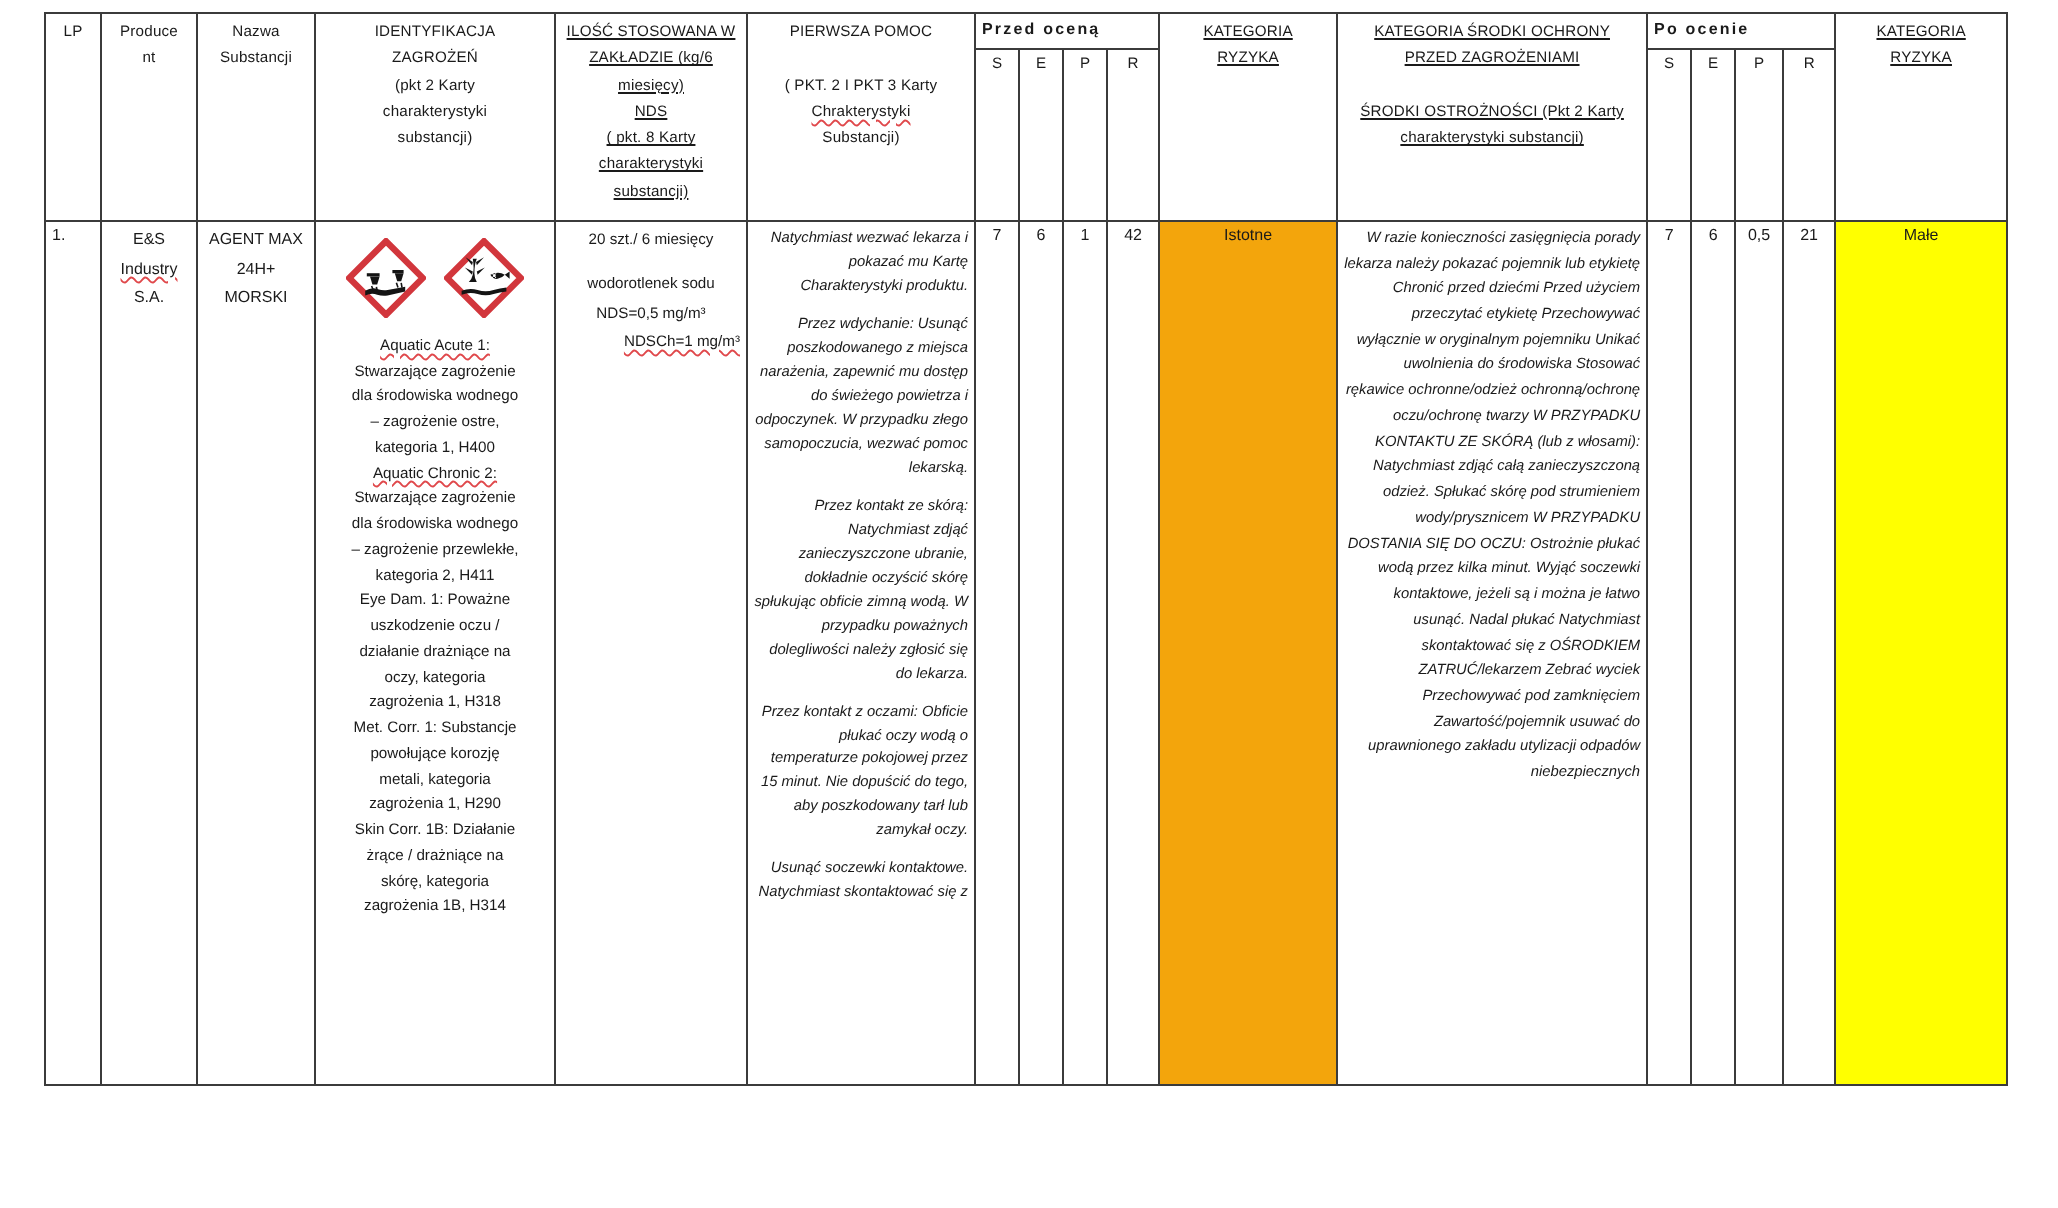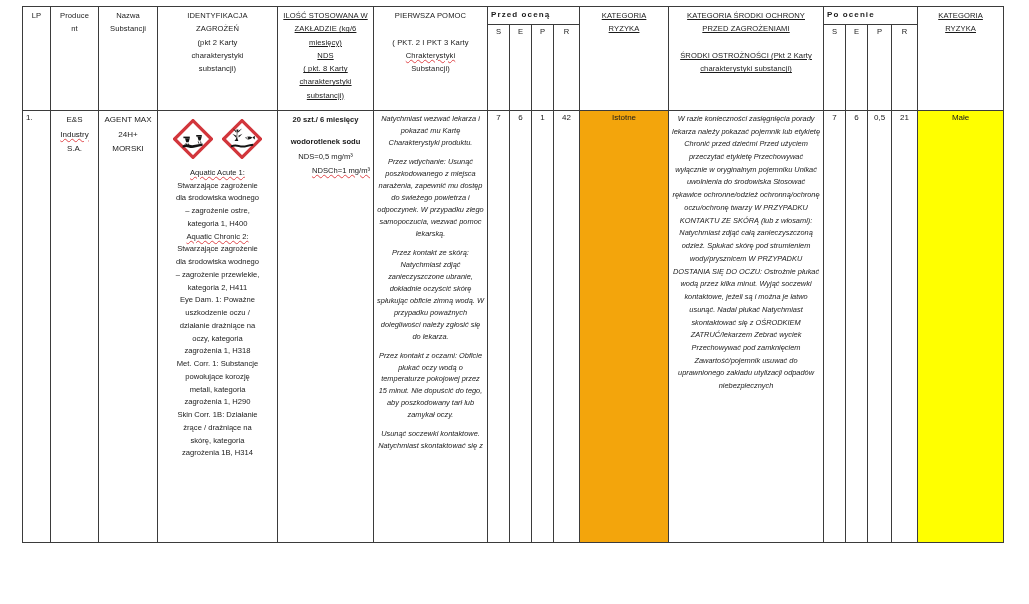--- a/index.html
+++ b/index.html
@@ -84,36 +84,36 @@
     margin:6px 0 8px;
     line-height:0;
   }
   .pictos svg{ margin:0 3px; vertical-align:middle; }
   .c-qty{
     text-align:center;
     font-size:7.6px;
     line-height:1.9;
     padding-top:8px;
   }
-  .c-qty .b{ font-weight:bold; display:block; }
+  .c-qty .b{ font-weight:normal; display:block; }
   .c-qty .n{ display:block; }
   .c-first{
     font-size:7.4px;
     font-style:italic;
     line-height:1.62;
     padding:6px 5px 0 4px;
-    text-align:center;
+    text-align:right;
   }
   .c-first p{ margin:0 0 7px; }
   .c-prot{
     font-size:7.4px;
     font-style:italic;
     line-height:1.72;
     padding:30px 6px 0 6px;
-    text-align:center;
+    text-align:right;
   }
   .c-num{
     text-align:center;
     font-size:8px;
     vertical-align:middle;
   }
   .c-cat{
     text-align:center;
     font-size:8px;
     vertical-align:middle;

